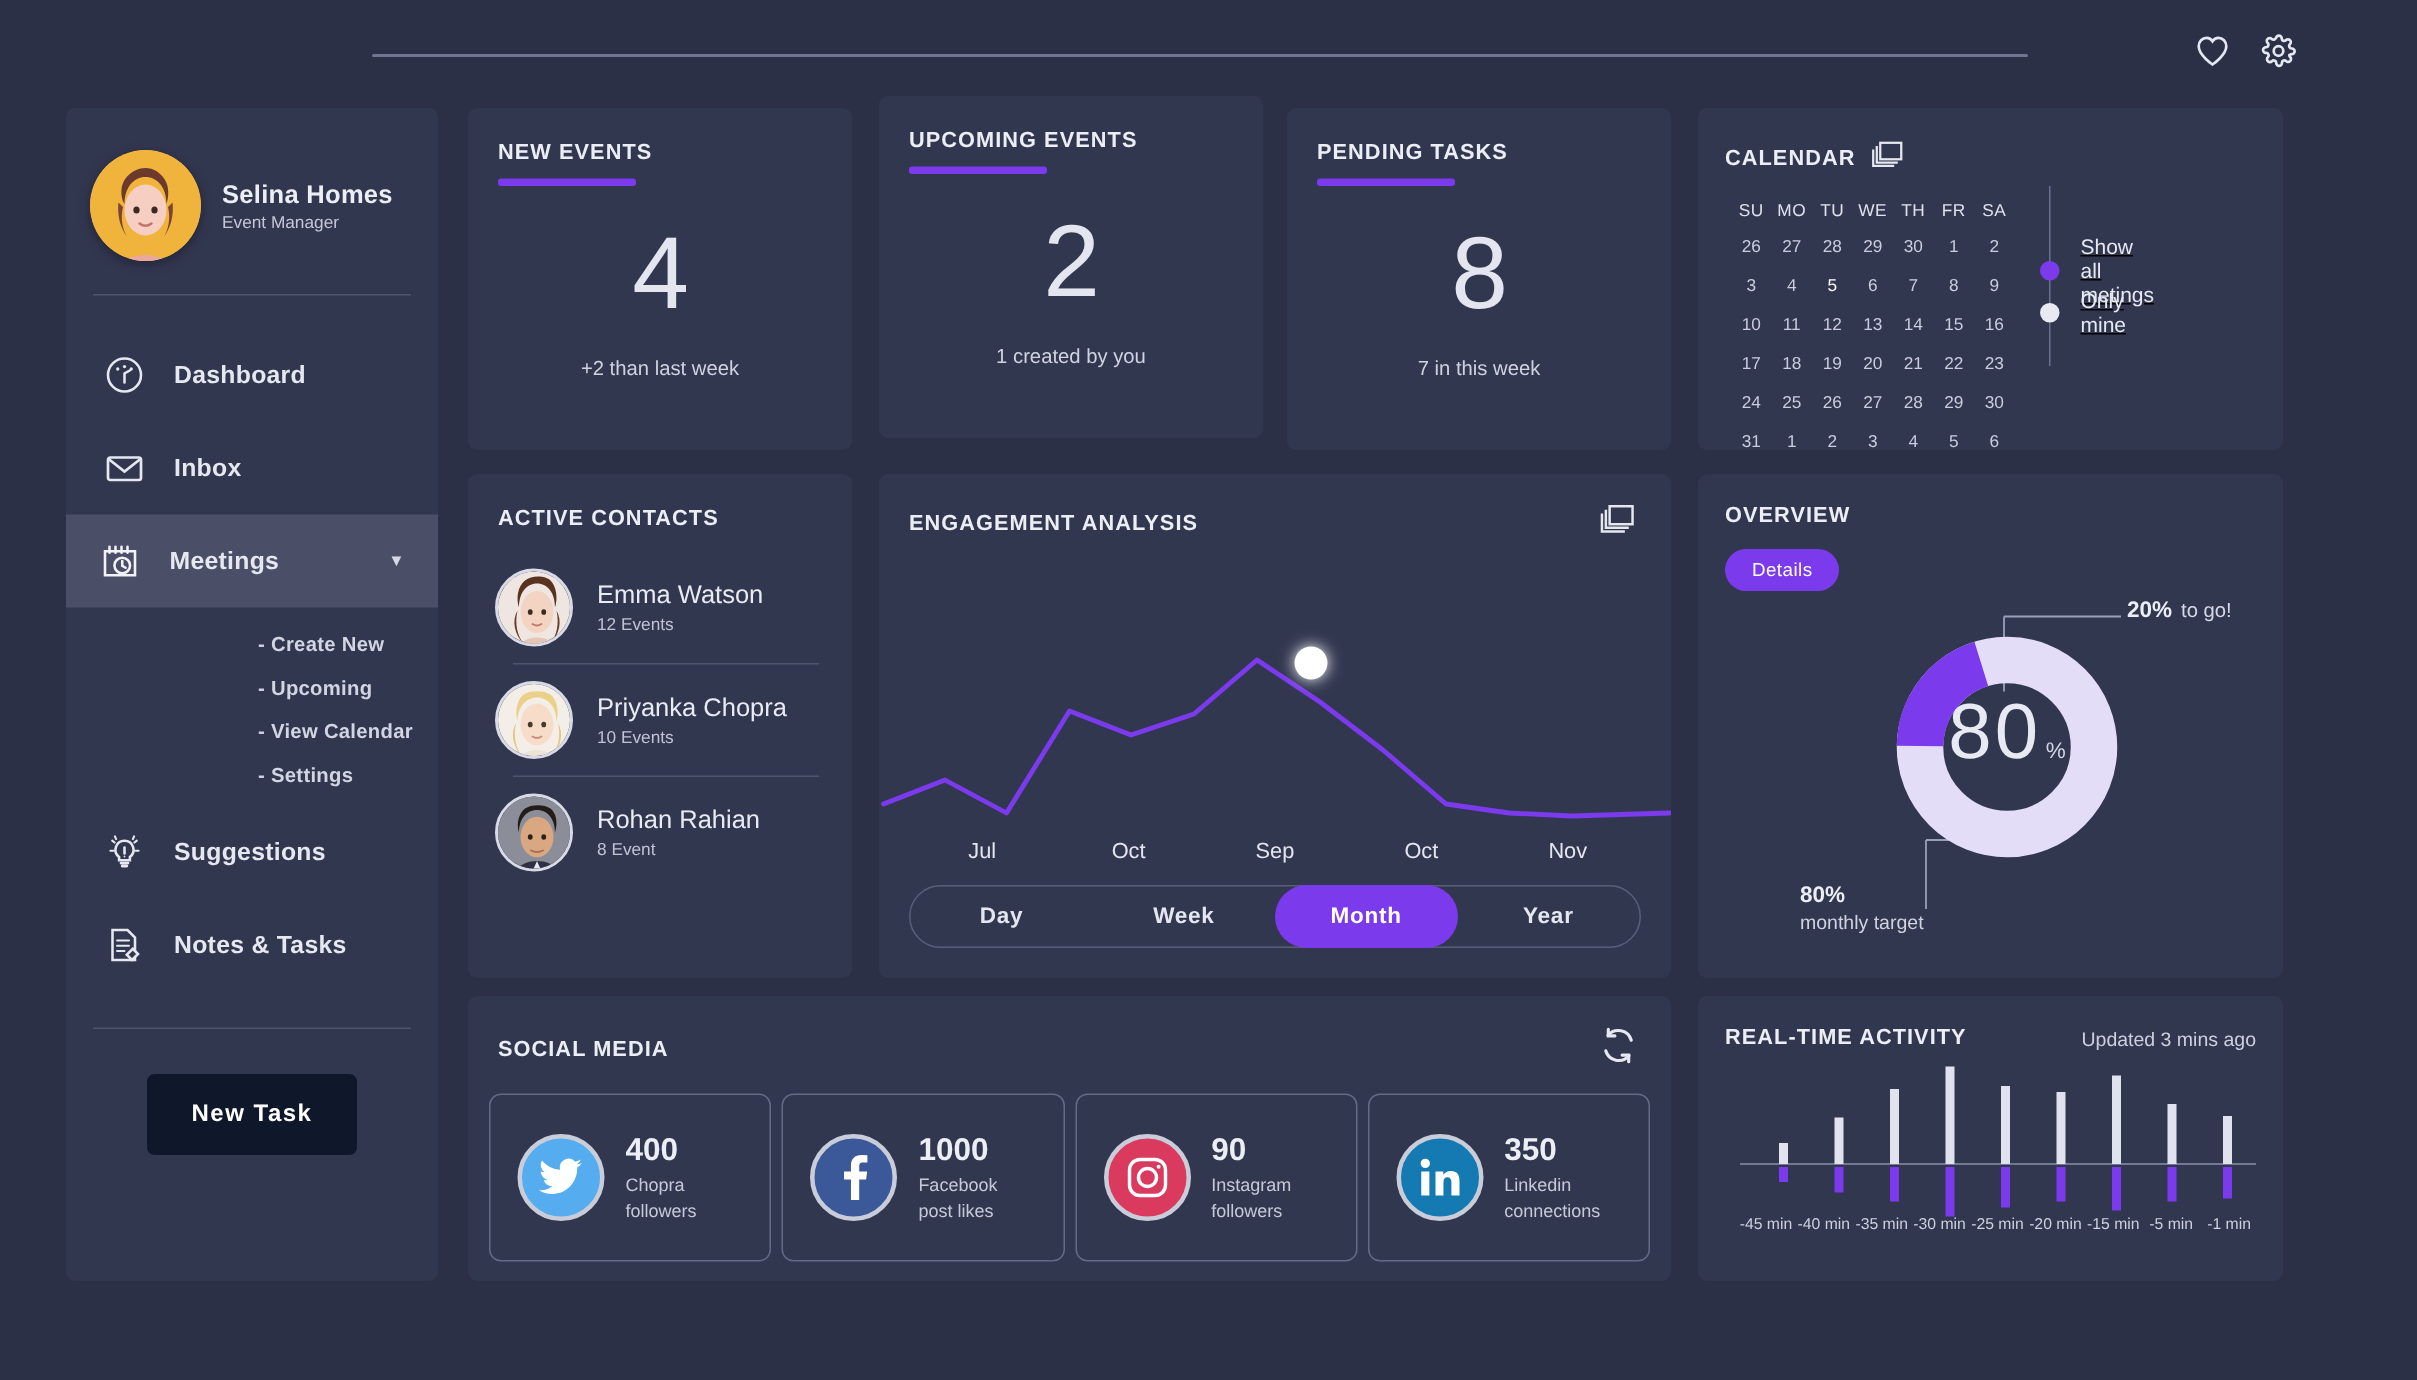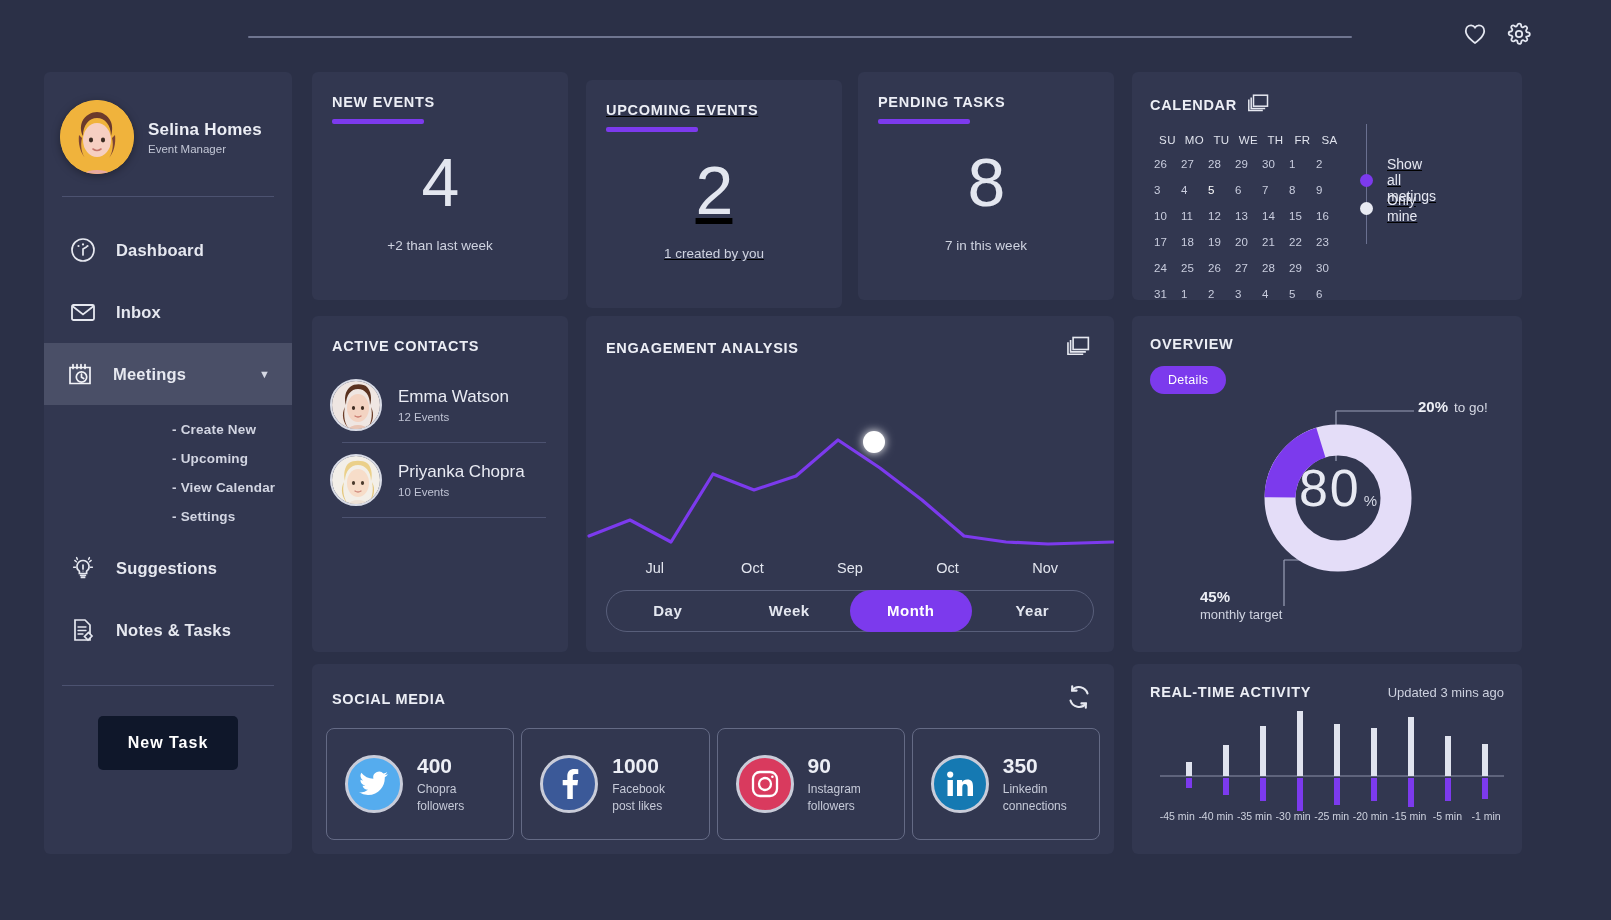--- a/index.html
+++ b/index.html
@@ -70,21 +70,21 @@
   .stat-big {
     font-size: 68px; color: #e3e6ef; font-weight: normal;
     text-align: center; line-height: 1; letter-spacing: -1px;
   }
   .stat-sub { font-size: 13.5px; color: #cfd3e0; text-align: center; margin-top: 22px; }
 
   
   .cal-grid { display: grid; grid-template-columns: repeat(7, 27px); gap: 2px 0; margin-top: 14px; }
   .cal-h { font-size: 11.5px; color: #dfe2ec; text-align: center; height: 20px; line-height: 20px; letter-spacing: .4px; }
   .cal-d {
-    font-size: 11.5px; color: #c9cdde; 
+    font-size: 11.5px; color: #c9cdde; text-align: center;
     height: 24px; line-height: 24px; position: relative;
   }
   .cal-d.sel { color: #fff; }
   .cal-d.sel::before {
     content: ""; position: absolute; left: 50%; top: 50%;
     width: 22px; height: 22px; margin: -11px 0 0 -11px;
     background: #7c3aed; border-radius: 50%; z-index: -1;
   }
   .cal-d.sel span { position: relative; z-index: 1; }
   .legend { position: absolute; left: 228px; top: 52px; }
@@ -271,21 +271,21 @@
 
   <div class="card" style="left:312px; top:72px; width:256px; height:228px;">
     <div style="padding:22px 0 0 20px;">
       <div class="ctitle">NEW EVENTS</div>
       <div class="underline"></div>
     </div>
     <div class="stat-big" style="margin-top:24px;">4</div>
     <div class="stat-sub">+2 than last week</div>
   </div>
 
-  <div class="card" style="left:586px; top:80px; width:256px; height:228px;text-decoration:underline;">
+  <div class="card" style="left:586px; top:64px; width:256px; height:228px;">
     <div style="padding:22px 0 0 20px;">
       <div class="ctitle">UPCOMING EVENTS</div>
       <div class="underline"></div>
     </div>
     <div class="stat-big" style="margin-top:24px;">2</div>
     <div class="stat-sub">1 created by you</div>
   </div>
 
   <div class="card" style="left:858px; top:72px; width:256px; height:228px;">
     <div style="padding:22px 0 0 20px;">
@@ -421,20 +421,38 @@
             <path d="M26 44c-7 0-12 4-14 8h28c-2-4-7-8-14-8z" fill="#efe2d6"></path>
           </svg>
         </div>
         <div>
           <div class="c-name">Priyanka Chopra</div>
           <div class="c-sub">10 Events</div>
         </div>
       </div>
       <div class="c-div"></div>
 
+      <div class="contact">
+        <div class="c-av">
+          <svg viewBox="0 0 52 52" width="52" height="52">
+            <rect width="52" height="52" fill="#8b8e99"></rect>
+            <ellipse cx="26" cy="27" rx="11" ry="13.5" fill="#d9a882"></ellipse>
+            <path d="M14 24c0-9 5-15 12-15s12 6 12 15c2-6 1-13-3-16-4-3-13-3-17 0-4 3-6 10-4 16z" fill="#241c18"></path>
+            <ellipse cx="21.5" cy="27" rx="1.6" ry="1.8" fill="#2a201a"></ellipse>
+            <ellipse cx="30.5" cy="27" rx="1.6" ry="1.8" fill="#2a201a"></ellipse>
+            <path d="M22 36q4 2 8 0" stroke="#a76f55" stroke-width="1.3" fill="none" stroke-linecap="round"></path>
+            <path d="M26 43c-8 0-14 4-16 9h32c-2-5-8-9-16-9z" fill="#2e3244"></path>
+            <path d="M26 43l-4 9h8z" fill="#e9eaef"></path>
+          </svg>
+        </div>
+        <div>
+          <div class="c-name">Rohan Rahian</div>
+          <div class="c-sub">8 Event</div>
+        </div>
+      </div>
     </div>
   </div>
 
   <div class="card" style="left:586px; top:316px; width:528px; height:336px;">
     <div style="display:flex; align-items:center; justify-content:space-between; padding:20px 24px 0 20px;">
       <span class="ctitle">ENGAGEMENT ANALYSIS</span>
       <span>
         <svg width="24" height="20" viewBox="0 0 22 18" fill="none" stroke="#e6e8f0" stroke-width="1.5">
           <rect x="6.5" y="1.2" width="14" height="11"></rect>
           <path d="M4.2 3.4v11h14M1.8 5.6v11h14"></path>
@@ -500,21 +518,21 @@
       <span style="font-size:52px; color:#e8eaf3; letter-spacing:2px;">80</span>
       <span style="font-size:15px; color:#d3d6e3; margin-left:3px;">%</span>
     </div>
 
     <div style="position:absolute; left:286px; top:82px; display:flex; align-items:baseline; gap:6px;">
       <span style="font-size:15px; font-weight:bold; color:#eceef5;">20%</span>
       <span style="font-size:13.5px; color:#d6d9e5;">to go!</span>
     </div>
 
     <div style="position:absolute; left:68px; top:272px;">
-      <div style="font-size:15px; font-weight:bold; color:#eceef5;">45%</div>
+      <div style="font-size:15px; font-weight:bold; color:#eceef5;">80%</div>
       <div style="font-size:13px; color:#cfd3e0; margin-top:2px;">monthly target</div>
     </div>
   </div>
 
   <div class="card" style="left:312px; top:664px; width:802px; height:190px;">
     <div style="display:flex; align-items:center; justify-content:space-between; padding:20px 22px 0 20px;">
       <span class="ctitle">SOCIAL MEDIA</span>
       <span>
         <svg width="26" height="26" viewBox="0 0 26 26" fill="none" stroke="#e6e8f0" stroke-width="2.1" stroke-linecap="round">
           <path d="M21.5 9.5A9 9 0 006 6.2"></path>

